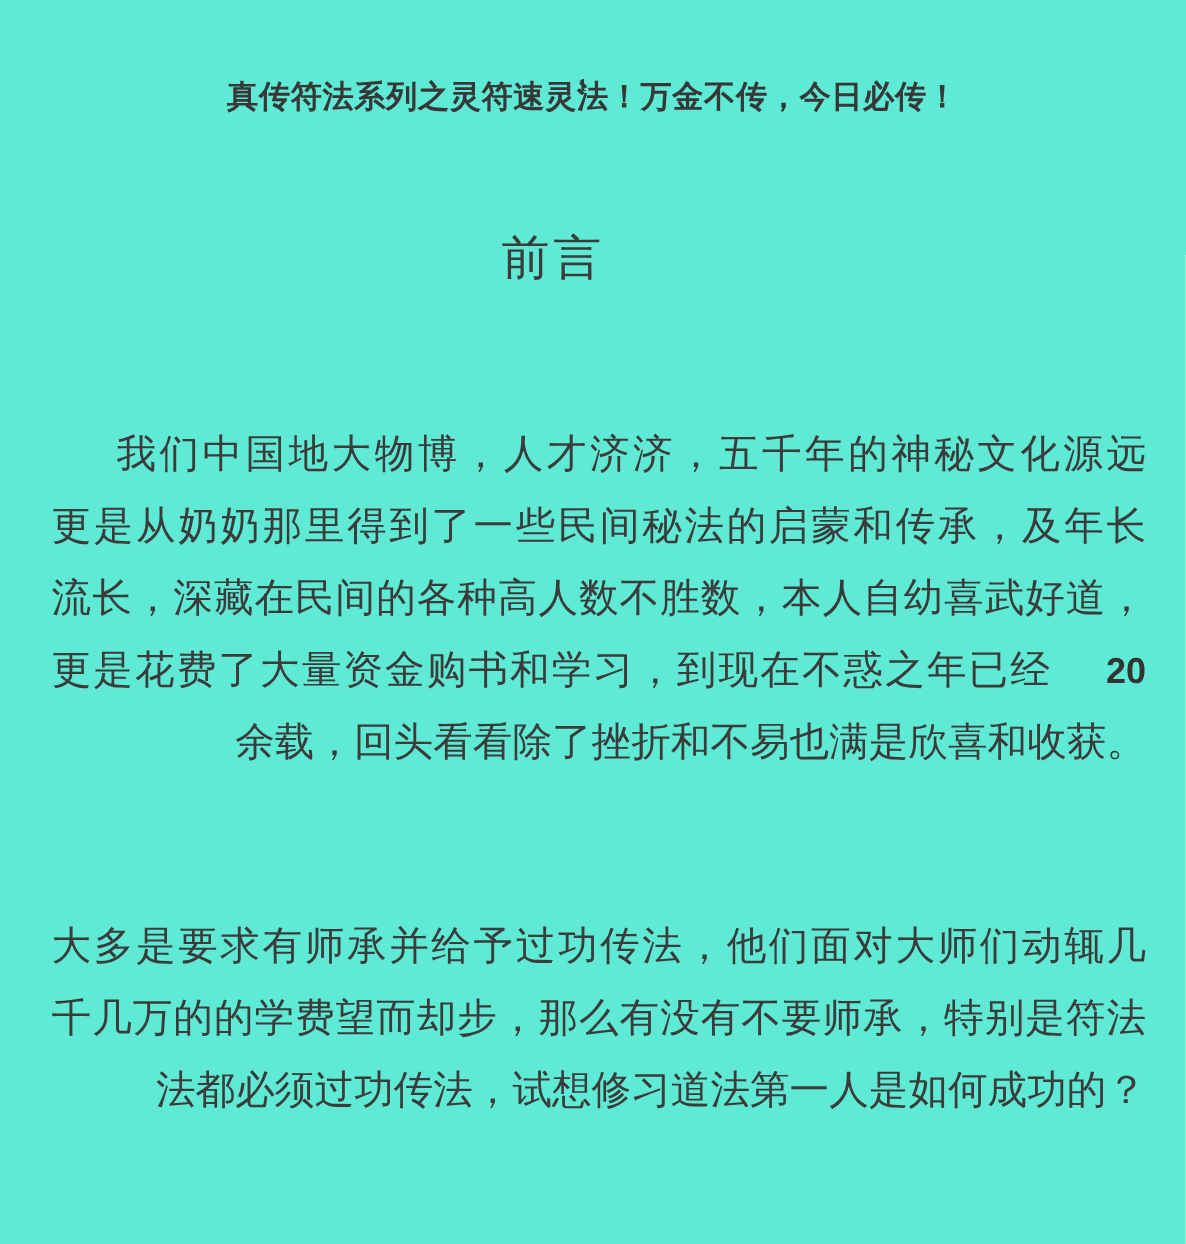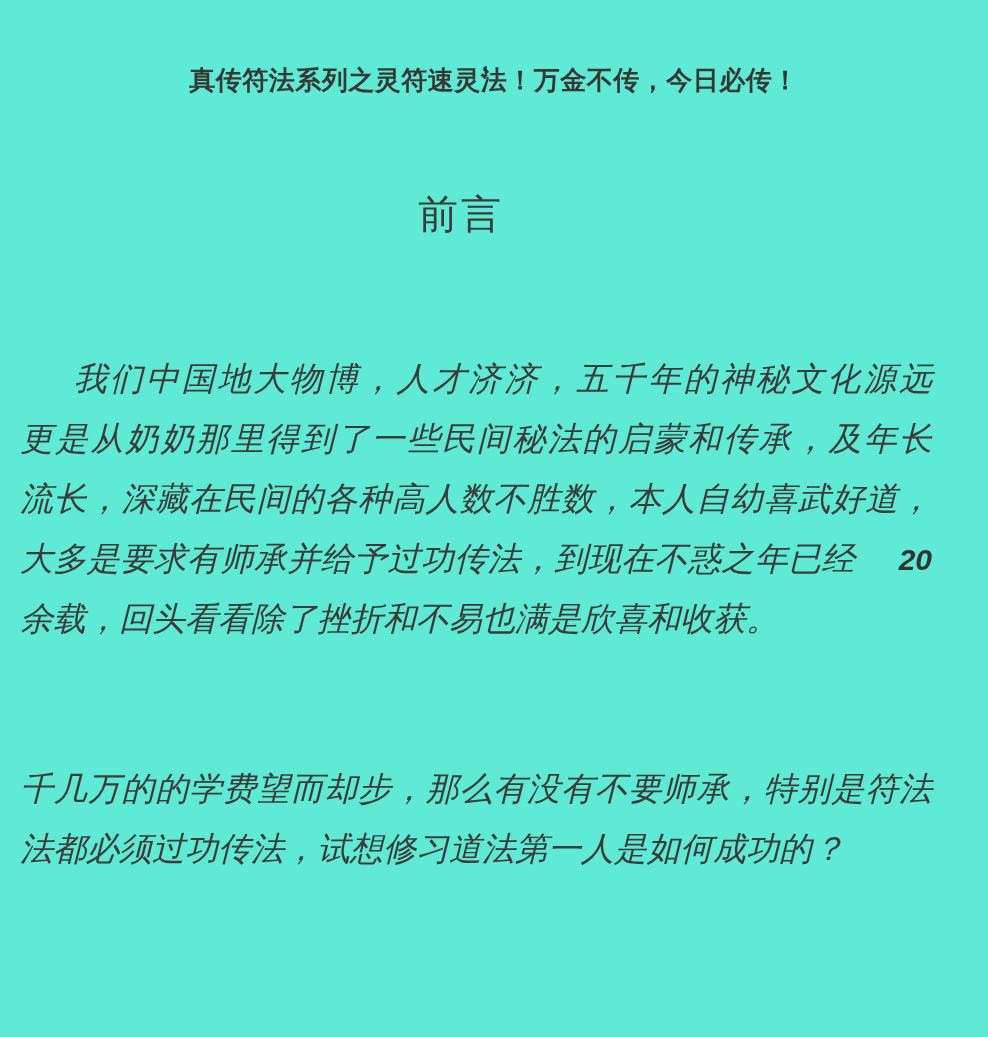--- a/index.html
+++ b/index.html
@@ -52,38 +52,37 @@
     left: 406px;
     margin: 12px;
     font-size: 40px;
     font-weight: 400;
     letter-spacing: 3px;
     color: #3b3b3b;
     line-height: 46px;
   }
   .para {
     position: absolute;
-    left: 20px;
+    left: 43px;
     width: 912px;
-    font-style: italic;
   }
   .para1 { top: 349px; }
   .para2 { top: 759px; }
   .line {
     height: 60px;
     line-height: 60px;
     font-size: 33px;
     color: #3b3b3b;
   }
   .line.j {
     text-align: justify;
     text-align-last: justify;
     text-justify: inter-character;
   }
-  .line.last { text-align: left; }
+  .line.last { text-align: right; }
   .indent { text-indent: 54px; }
   .bold-num {
     font-family: "Liberation Sans", "DejaVu Sans", sans-serif;
     font-weight: 700;
     font-size: 30px;
     color: #333333;
     margin-left: 35px;
   }
 </style>
 </head>
@@ -92,22 +91,23 @@
 <div class="page">
 
   <h1 class="doc-title"><span>真传符法系列之灵符速灵</span><span class="fn-mark">1</span><span>法！万金不传，今日必传！</span></h1>
 
   <h2 class="preface-heading">前言</h2>
 
   <div class="para para1">
     <div class="line j indent">我们中国地大物博，人才济济，五千年的神秘文化源远</div>
     <div class="line j">更是从奶奶那里得到了一些民间秘法的启蒙和传承，及年长</div>
     <div class="line j">流长，深藏在民间的各种高人数不胜数，本人自幼喜武好道，</div>
-    <div class="line j"><span>大多是要求有师承并给予过功传法，到现在不惑之年已经 </span><span class="bold-num">20</span></div>
+    <div class="line j"><span>更是花费了大量资金购书和学习，到现在不惑之年已经 </span><span class="bold-num">20</span></div>
     <div class="line last">余载，回头看看除了挫折和不易也满是欣喜和收获。</div>
   </div>
 
   <div class="para para2">
+    <div class="line j">大多是要求有师承并给予过功传法，他们面对大师们动辄几</div>
     <div class="line j">千几万的的学费望而却步，那么有没有不要师承，特别是符法</div>
     <div class="line last">法都必须过功传法，试想修习道法第一人是如何成功的？</div>
   </div>
 
 </div>
 
 </body></html>

